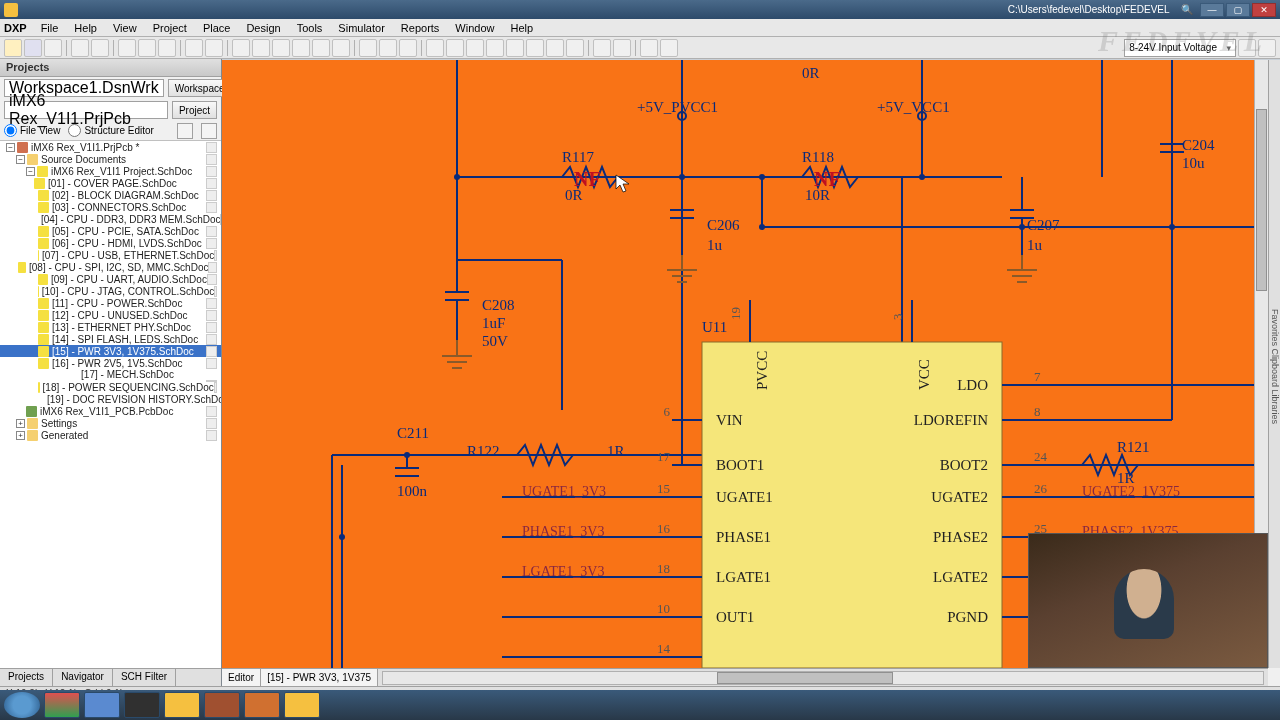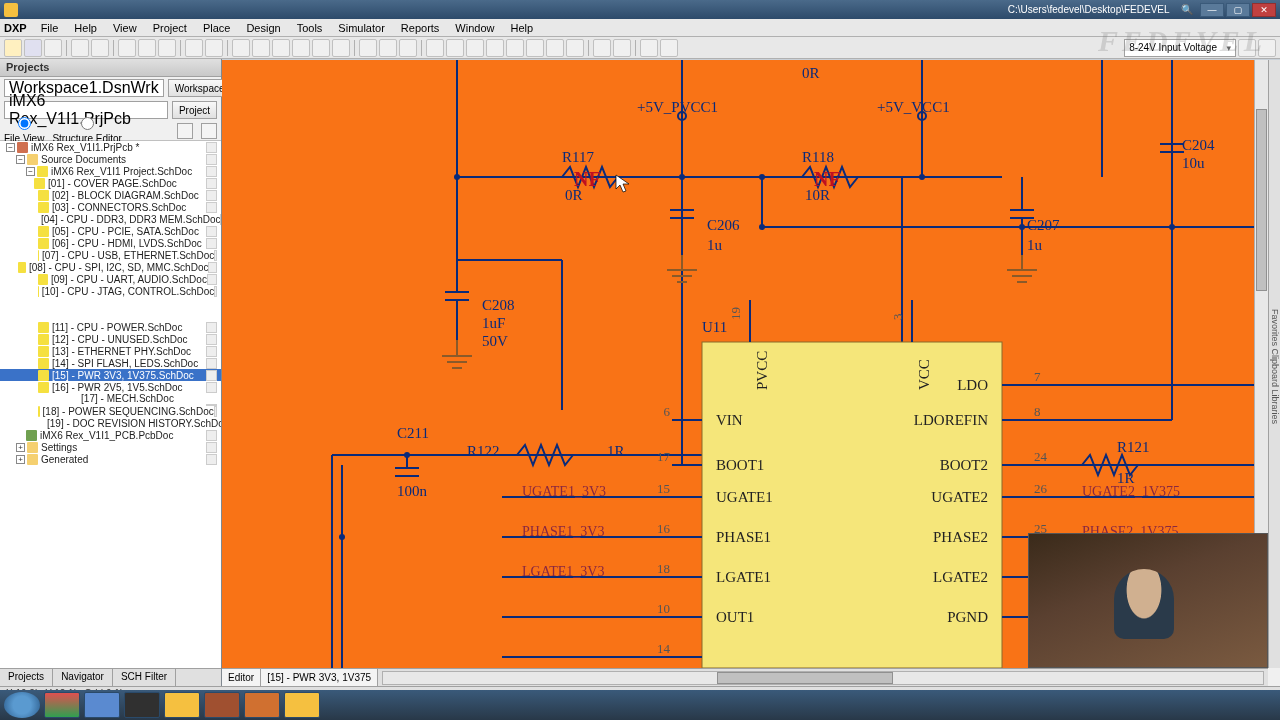--- a/index.html
+++ b/index.html
@@ -34,21 +34,21 @@
 .doctab.active { background: #e8eef4; }
 .doctab .docicon { width: 10px; height: 10px; background: #f5c040; margin-right: 4px; border-radius: 1px; }
 
 
 .leftpanel { position: absolute; top: 59px; left: 0; width: 222px; bottom: 34px; background: #f0f0f0; border-right: 1px solid #808890; display: flex; flex-direction: column; }
 .panel-title { height: 18px; background: linear-gradient(#e0e0e0,#c8c8c8); border-bottom: 1px solid #a0a0a0; font-size: 11px; padding: 2px 6px; font-weight: bold; color: #333; }
 .ws-row { height: 22px; display: flex; align-items: center; padding: 2px 4px; gap: 4px; }
 .ws-combo { flex: 1; height: 18px; border: 1px solid #a0a0a0; background: #fff; padding: 0 4px; font-size: 16px; display: flex; align-items: center; }
 .ws-btn { height: 18px; padding: 0 6px; border: 1px solid #a0a0a0; background: linear-gradient(#f8f8f8,#e0e0e0); font-size: 10px; display: flex; align-items: center; }
 .view-row { height: 20px; display: flex; align-items: center; padding: 2px 4px; gap: 8px; font-size: 10px; border-bottom: 1px solid #c0c0c0; }
-.view-row label { display: flex; align-items: center; gap: 3px; flex-direction: column; }
+.view-row label { display: flex; align-items: center; gap: 3px; }
 .view-row input { margin: 0; }
 .view-row .spacer { flex: 1; }
 .view-row .mini { width: 16px; height: 16px; border: 1px solid #a0a0a0; background: #f4f4f4; }
 
 .tree { flex: 1; overflow: auto; background: #fff; font-size: 10px; }
 .tree-row { height: 12px; display: flex; align-items: center; white-space: nowrap; padding-right: 4px; color: #222; }
 .tree-row.selected { background: #3a72c8; color: #fff; }
 .plusminus { width: 9px; height: 9px; border: 1px solid #888; background: #fff; font-size: 8px; line-height: 7px; text-align: center; margin-right: 2px; color: #333; }
 .treeicon { width: 11px; height: 11px; background: #f5c040; margin-right: 3px; border-radius: 1px; }
 .treeicon.folder { background: #f5d070; }
@@ -275,21 +275,21 @@
       <div class="tree-row" style="padding-left: 38px;">
         <span class="treeicon sch"></span>
         <span>[09] - CPU - UART, AUDIO.SchDoc</span>
         <span class="stat"></span>
       </div>
       <div class="tree-row" style="padding-left: 38px;">
         <span class="treeicon sch"></span>
         <span>[10] - CPU - JTAG, CONTROL.SchDoc</span>
         <span class="stat"></span>
       </div>
-      <div class="tree-row" style="padding-left: 38px; margin-top: 24px;">
+      <div class="tree-row" style="padding-left: 38px;">
         <span class="treeicon sch"></span>
         <span>[11] - CPU - POWER.SchDoc</span>
         <span class="stat"></span>
       </div>
       <div class="tree-row" style="padding-left: 38px;">
         <span class="treeicon sch"></span>
         <span>[12] - CPU - UNUSED.SchDoc</span>
         <span class="stat"></span>
       </div>
       <div class="tree-row" style="padding-left: 38px;">

